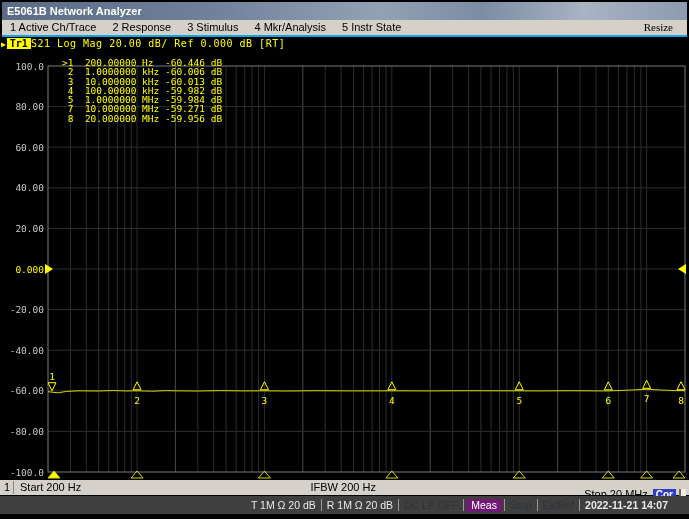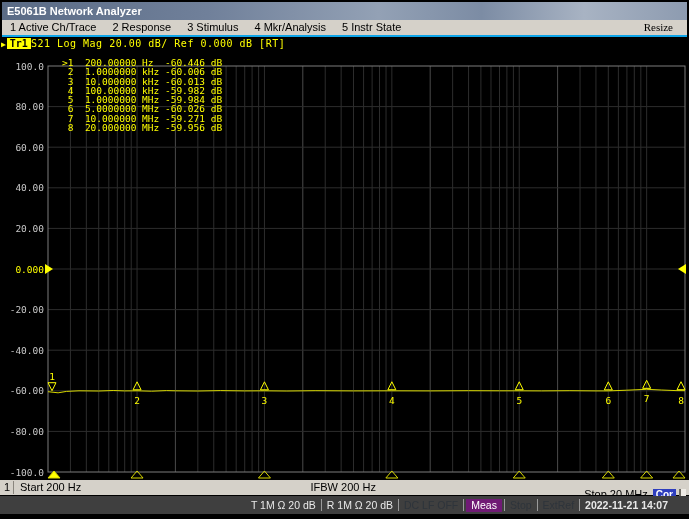--- a/index.html
+++ b/index.html
@@ -170,21 +170,21 @@
       <text x="608.2975571048175" y="353.85278000000005" fill="#ffff00" text-anchor="middle" font-family="&quot;DejaVu Sans Mono&quot;,monospace" font-size="9.5px" xml:space="preserve" style="white-space: pre;">6</text>
       <polygon points="602.2975571048175,428 614.2975571048175,428 608.2975571048175,421" fill="none" stroke="#d8d800"></polygon>
       <polygon points="642.6487785524088,338.32013000000006 650.6487785524088,338.32013000000006 646.6487785524088,330.32013000000006" fill="none" stroke="#ffff00"></polygon>
       <text x="646.6487785524088" y="352.32013000000006" fill="#ffff00" text-anchor="middle" font-family="&quot;DejaVu Sans Mono&quot;,monospace" font-size="9.5px" xml:space="preserve" style="white-space: pre;">7</text>
       <polygon points="640.6487785524088,428 652.6487785524088,428 646.6487785524088,421" fill="none" stroke="#d8d800"></polygon>
       <polygon points="677,339.71068 685,339.71068 681,331.71068" fill="none" stroke="#ffff00"></polygon>
       <text x="681" y="353.71068" fill="#ffff00" text-anchor="middle" font-family="&quot;DejaVu Sans Mono&quot;,monospace" font-size="9.5px" xml:space="preserve" style="white-space: pre;">8</text>
       <polygon points="673,428 685,428 679,421" fill="none" stroke="#d8d800"></polygon>
     </svg>
 
-  <div id="marker-table"><div>&gt;1  200.00000 Hz  -60.446 dB</div><div> 2  1.0000000 kHz -60.006 dB</div><div> 3  10.000000 kHz -60.013 dB</div><div> 4  100.00000 kHz -59.982 dB</div><div> 5  1.0000000 MHz -59.984 dB</div><div> 6  5.0000000 MHz -60.026 dB</div><div> 7  10.000000 MHz -59.271 dB</div><div> 8  20.000000 MHz -59.956 dB</div></div>
+  <div id="marker-table"><div>&gt;1  200.00000 Hz  -60.446 dB</div><div> 2  1.0000000 kHz -60.006 dB</div><div> 3  10.000000 kHz -60.013 dB</div><div> 4  100.00000 kHz -59.982 dB</div><div> 5  1.0000000 MHz -59.984 dB</div><div> 7  10.000000 MHz -59.271 dB</div><div> 8  20.000000 MHz -59.956 dB</div></div>
 
   <div id="statusbar">
     <span class="ch">1</span>
     <span class="chsep"></span>
     <span class="start">Start 200 Hz</span>
     <span class="ifbw">IFBW 200 Hz</span>
     <span class="stopgrp">
       <span>Stop 20 MHz</span>
       <span class="cor">Cor</span>
       <span class="grip"></span>

